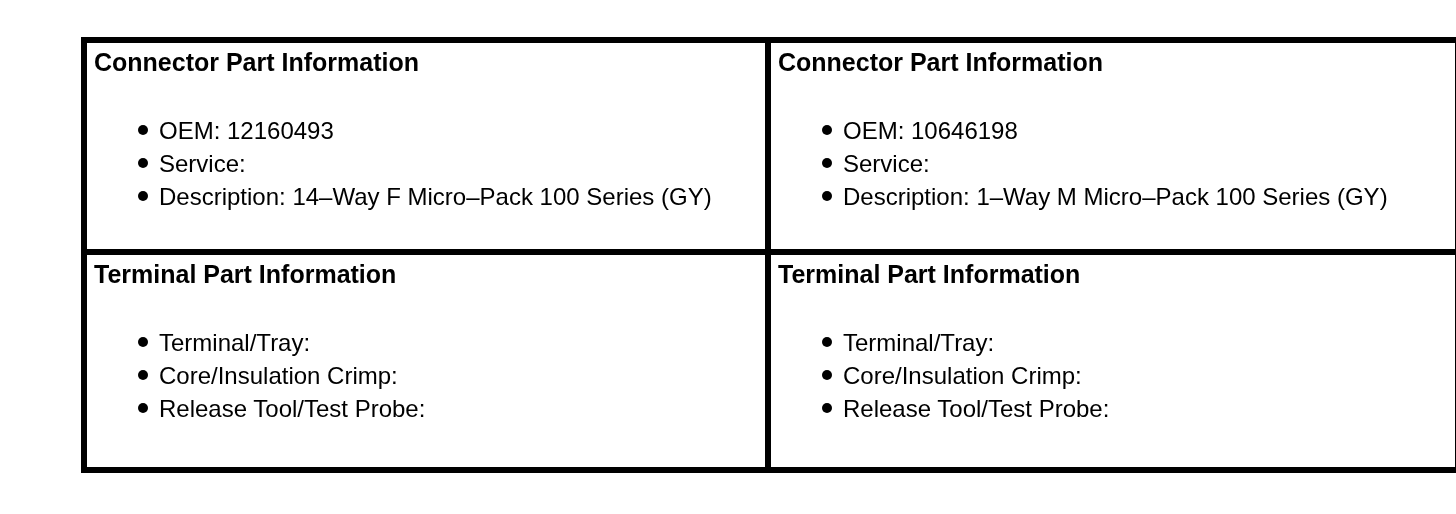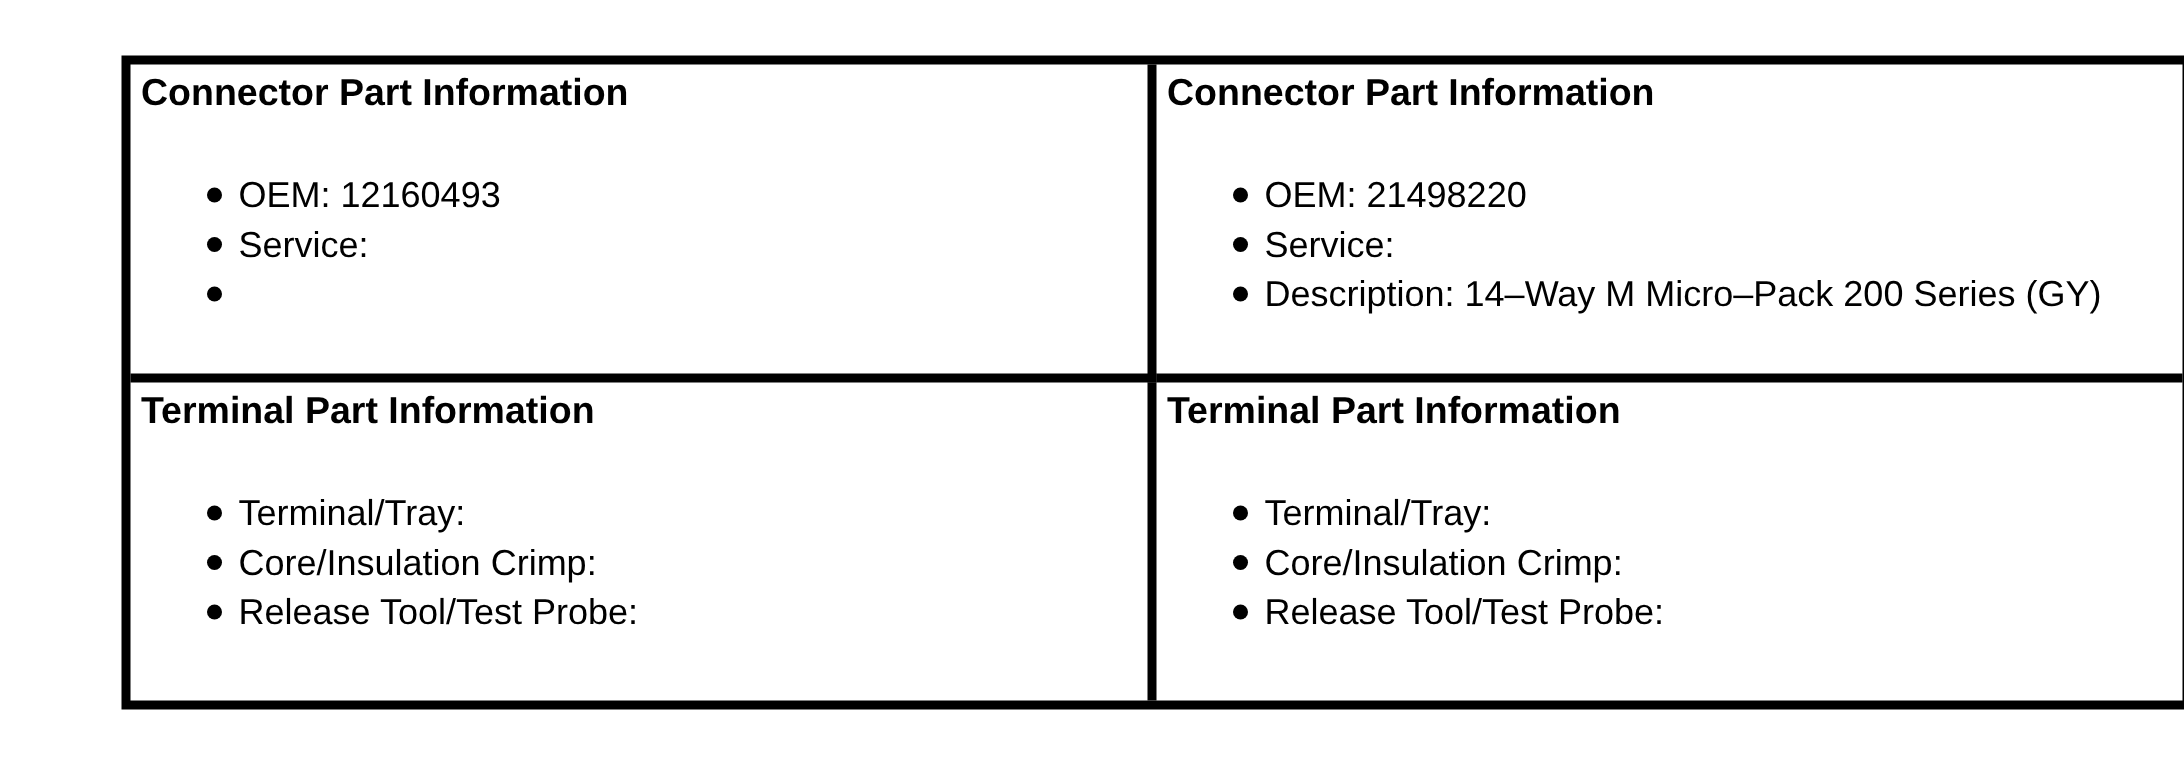--- a/index.html
+++ b/index.html
@@ -68,30 +68,30 @@
 <body>
 
 <div class="page">
   <div class="part-grid">
 
     <section class="cell col0 row0">
       <h2 class="cell-title">Connector Part Information</h2>
       <ul class="bullets">
         <li><span class="dot"></span><span>OEM: 12160493</span></li>
         <li><span class="dot"></span><span>Service:</span></li>
-        <li><span class="dot"></span></li>
+        <li><span class="dot"></span><span>Description: 14–Way F Micro–Pack 100 Series (GY)</span></li>
       </ul>
     </section>
 
     <section class="cell row0">
       <h2 class="cell-title">Connector Part Information</h2>
       <ul class="bullets">
-        <li><span class="dot"></span><span>OEM: 21498220</span></li>
+        <li><span class="dot"></span><span>OEM: 10646198</span></li>
         <li><span class="dot"></span><span>Service:</span></li>
-        <li><span class="dot"></span><span>Description: 14–Way M Micro–Pack 200 Series (GY)</span></li>
+        <li><span class="dot"></span><span>Description: 1–Way M Micro–Pack 100 Series (GY)</span></li>
       </ul>
     </section>
 
     <section class="cell col0">
       <h2 class="cell-title">Terminal Part Information</h2>
       <ul class="bullets">
         <li><span class="dot"></span><span>Terminal/Tray:</span></li>
         <li><span class="dot"></span><span>Core/Insulation Crimp:</span></li>
         <li><span class="dot"></span><span>Release Tool/Test Probe:</span></li>
       </ul>

